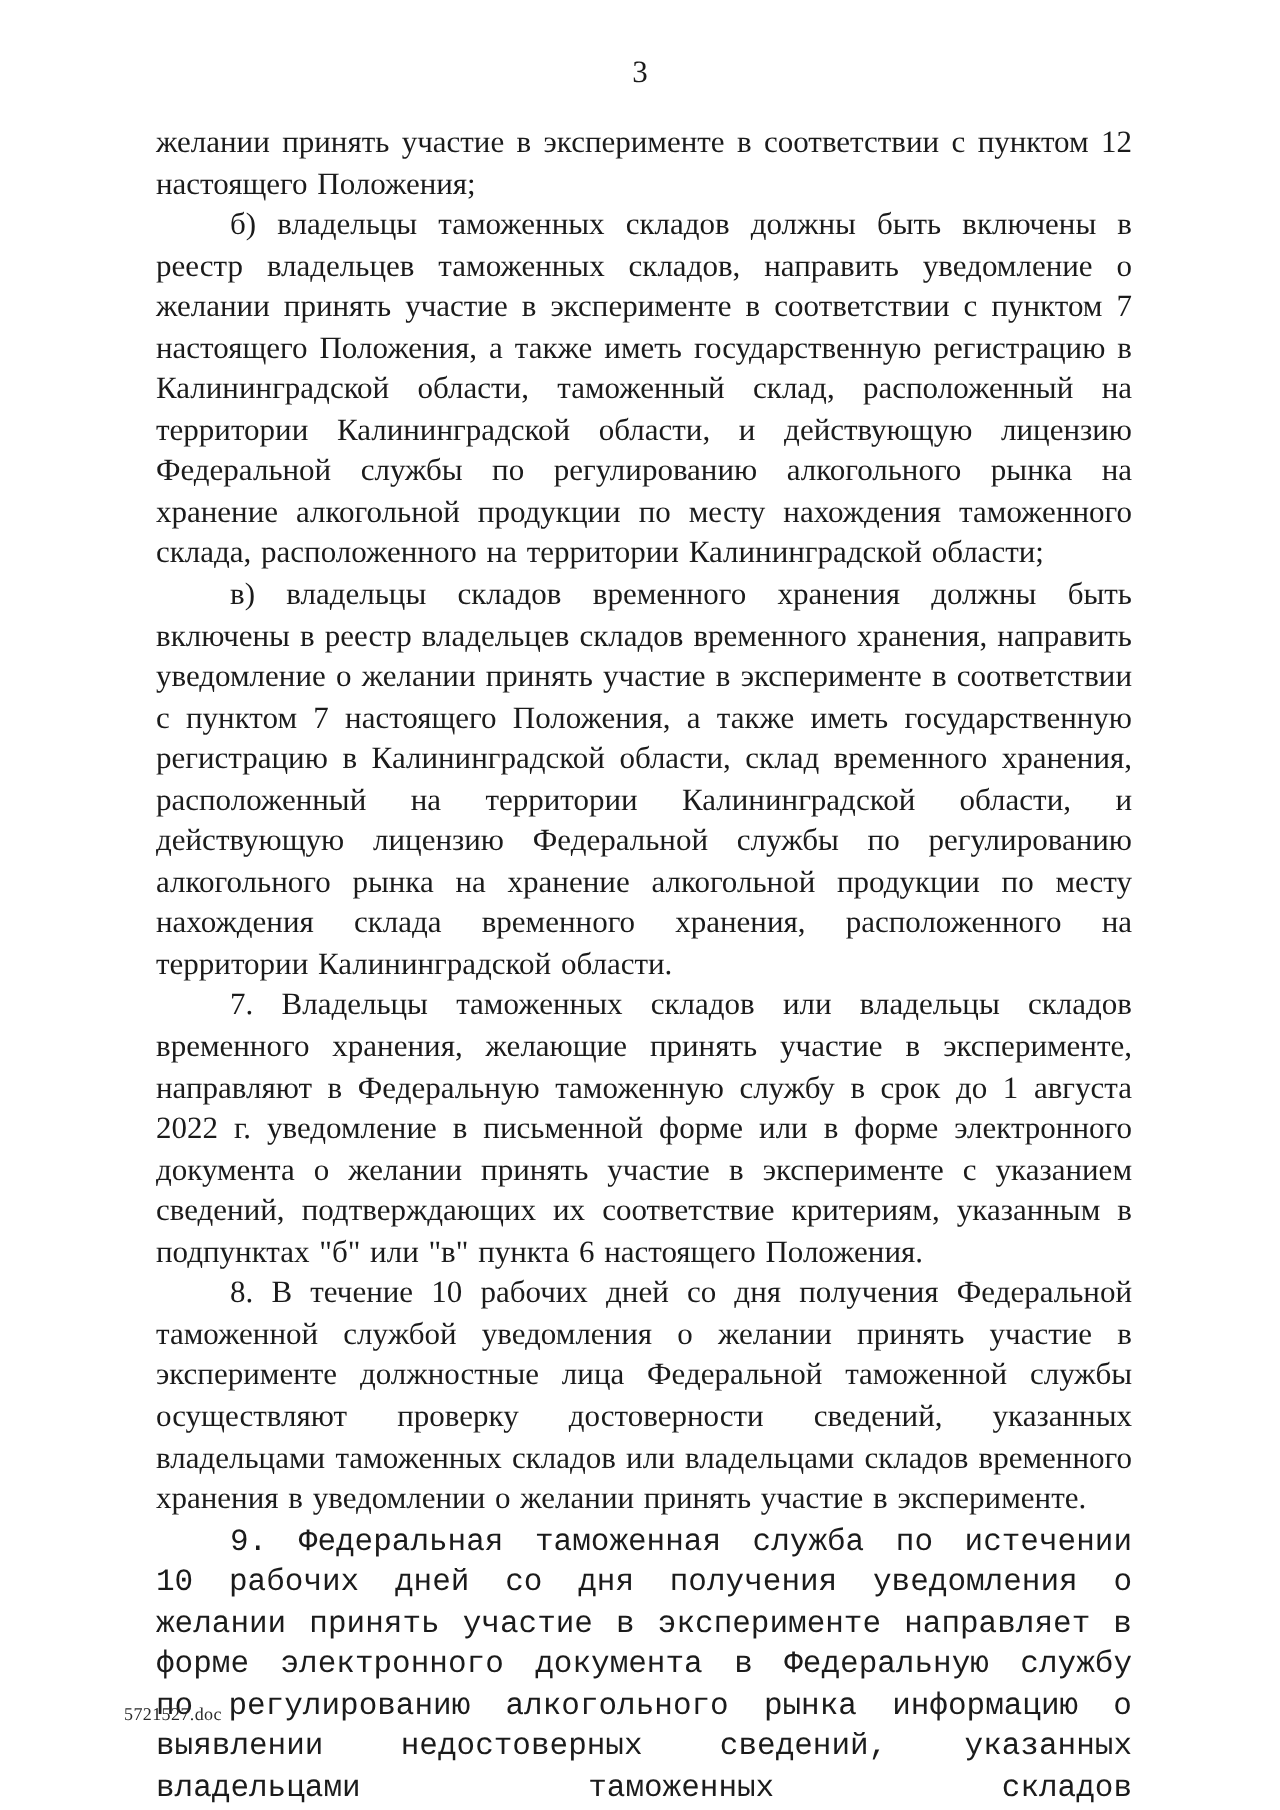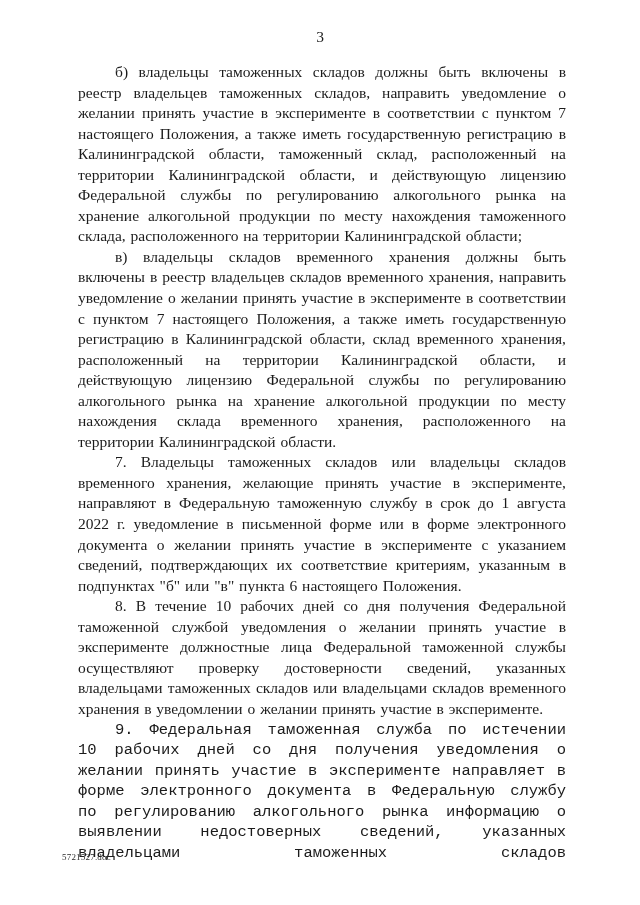--- a/index.html
+++ b/index.html
@@ -54,20 +54,21 @@
   }
 </style>
 </head>
 <body>
 
 <div class="page">
 
   <div class="page-number">3</div>
 
   <div class="text-block">
+    <p class="para">желании принять участие в эксперименте в соответствии с пунктом 12 настоящего Положения;</p>
     <p class="para indent">б) владельцы таможенных складов должны быть включены в реестр владельцев таможенных складов, направить уведомление о желании принять участие в эксперименте в соответствии с пунктом 7 настоящего Положения, а также иметь государственную регистрацию в Калининградской области, таможенный склад, расположенный на территории Калининградской области, и действующую лицензию Федеральной службы по регулированию алкогольного рынка на хранение алкогольной продукции по месту нахождения таможенного склада, расположенного на территории Калининградской области;</p>
     <p class="para indent">в) владельцы складов временного хранения должны быть включены в реестр владельцев складов временного хранения, направить уведомление о желании принять участие в эксперименте в соответствии с пунктом 7 настоящего Положения, а также иметь государственную регистрацию в Калининградской области, склад временного хранения, расположенный на территории Калининградской области, и действующую лицензию Федеральной службы по регулированию алкогольного рынка на хранение алкогольной продукции по месту нахождения склада временного хранения, расположенного на территории Калининградской области.</p>
     <p class="para indent">7. Владельцы таможенных складов или владельцы складов временного хранения, желающие принять участие в эксперименте, направляют в Федеральную таможенную службу в срок до 1 августа 2022 г. уведомление в письменной форме или в форме электронного документа о желании принять участие в эксперименте с указанием сведений, подтверждающих их соответствие критериям, указанным в подпунктах "б" или "в" пункта 6 настоящего Положения.</p>
     <p class="para indent">8. В течение 10 рабочих дней со дня получения Федеральной таможенной службой уведомления о желании принять участие в эксперименте должностные лица Федеральной таможенной службы осуществляют проверку достоверности сведений, указанных владельцами таможенных складов или владельцами складов временного хранения в уведомлении о желании принять участие в эксперименте.</p>
     <p class="para indent continues">9. Федеральная таможенная служба по истечении 10 рабочих дней со дня получения уведомления о желании принять участие в эксперименте направляет в форме электронного документа в Федеральную службу по регулированию алкогольного рынка информацию о выявлении недостоверных сведений, указанных владельцами таможенных складов</p>
   </div>
 
   <div class="footer-filename">5721527.doc</div>
 
 </div>

